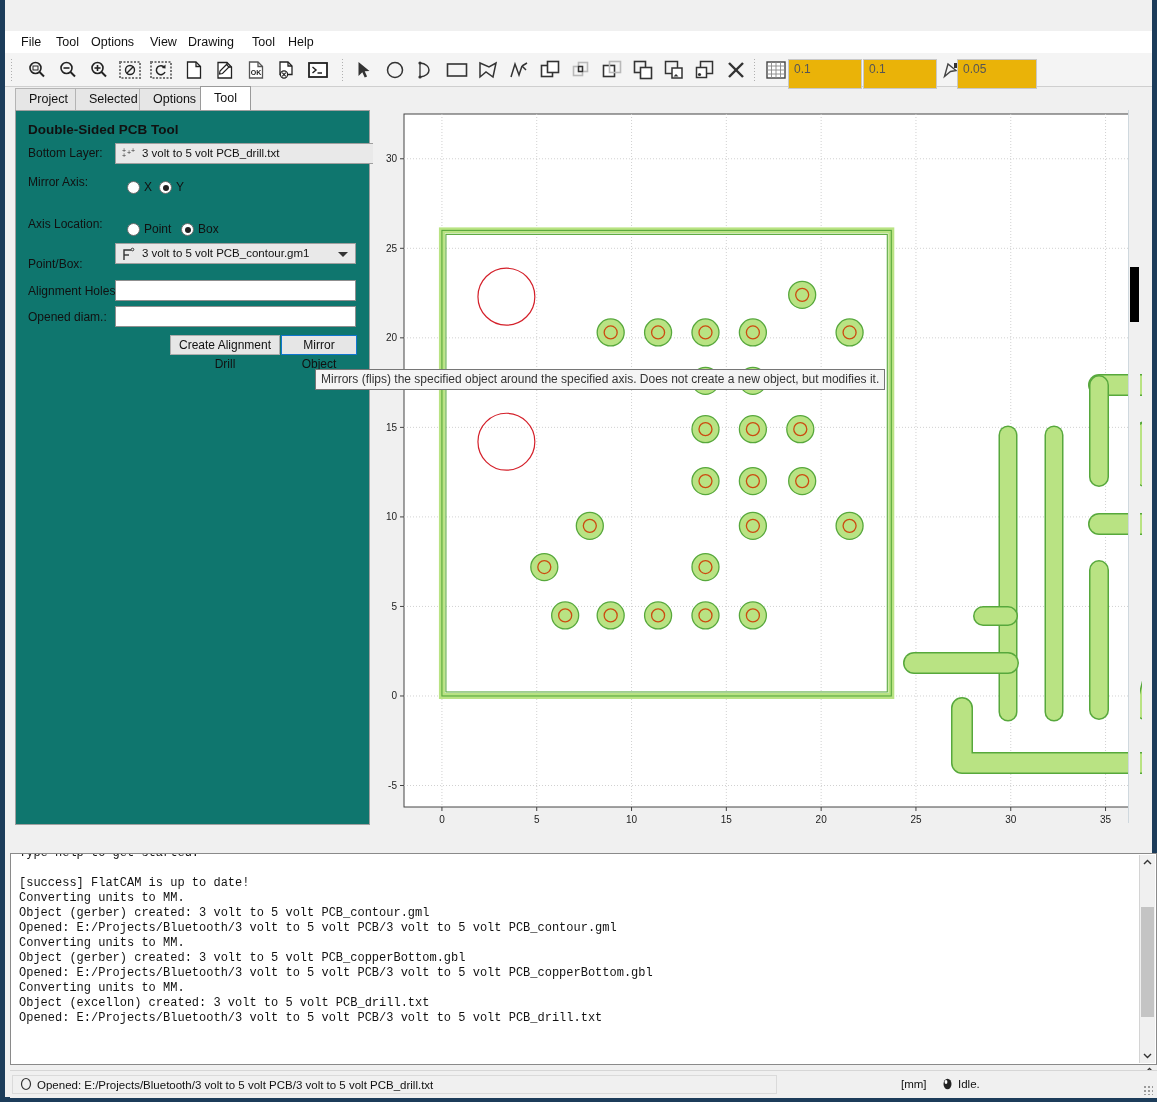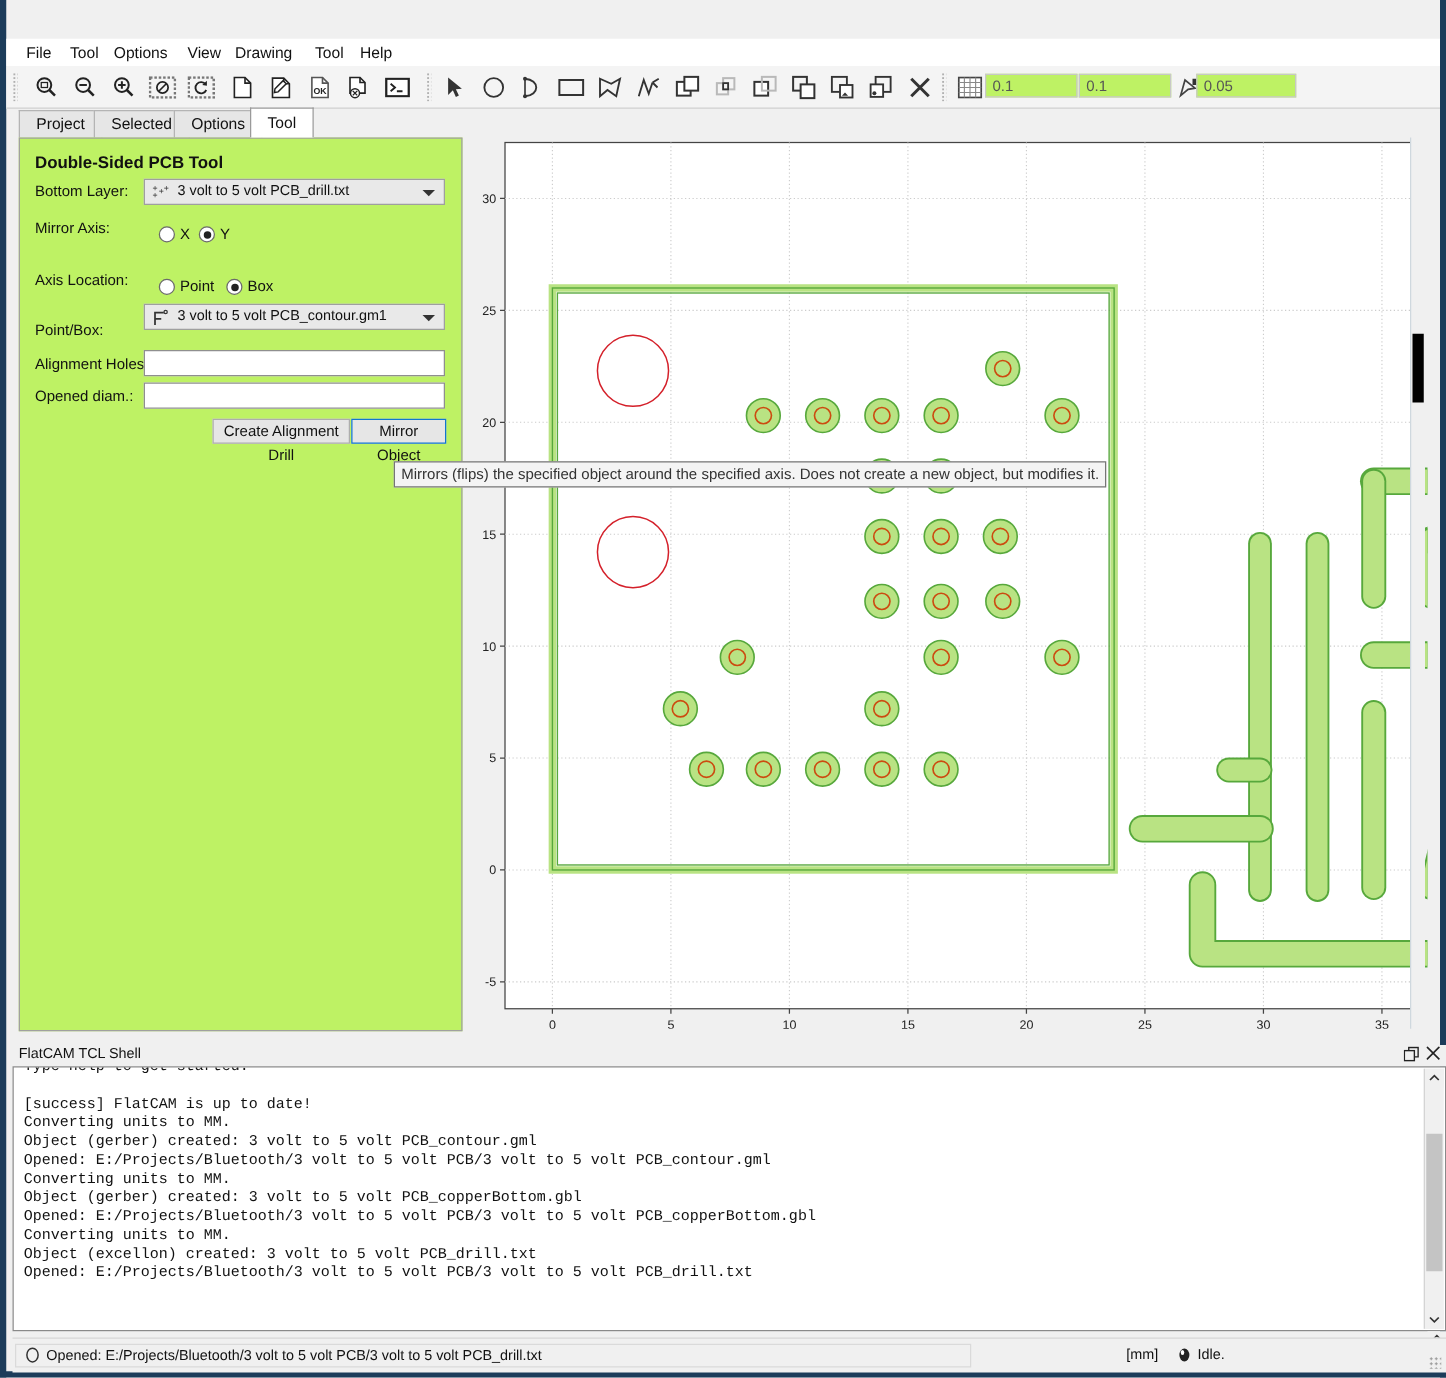--- a/index.html
+++ b/index.html
@@ -21,31 +21,31 @@
   .menubar{position:absolute;left:0;top:31px;width:1147px;height:22px;background:#fff;}
   .menu-item{position:absolute;top:3px;height:17px;padding:0 6px;font-size:12.5px;color:#111;line-height:17px;}
 
   
   .toolbar{position:absolute;left:0;top:53px;width:1147px;height:33px;background:#f4f4f4;
            border-bottom:1px solid #cfcfcf;}
   .tgrip{position:absolute;top:5px;width:4px;height:23px;
          background-image:radial-gradient(#b0b0b0 1px,transparent 1px);background-size:3px 3px;}
   .tbtn{position:absolute;top:3px;width:28px;height:27px;}
   .tbtn svg{position:absolute;left:50%;top:50%;transform:translate(-50%,-50%);}
-  .tinput{position:absolute;top:6px;height:19px;background:#bef264;border:1px solid #c8c8c8;
+  .tinput{position:absolute;top:6px;height:30px;background:#eab308;border:1px solid #c8c8c8;
           font-size:12px;color:#555;padding:0 5px;line-height:19px;box-sizing:border-box;}
 
   
   .tabstrip{position:absolute;left:0;top:86px;width:1014px;height:24px;}
   .tab{position:absolute;top:2px;height:22px;line-height:21px;padding:0 13px;font-size:12.5px;
        background:#e6e6e6;border:1px solid #b4b4b4;border-bottom:none;color:#111;box-sizing:border-box;}
   .tab.active{top:0;height:24px;line-height:23px;background:#fff;border-color:#9a9a9a;z-index:3;}
 
   
-  .panel{position:absolute;left:10px;top:110px;width:353px;height:713px;background:#bef264;
+  .panel{position:absolute;left:10px;top:110px;width:353px;height:713px;background:#0f766e;
          border:1px solid #a0a0a0;}
   .panel-title{position:absolute;left:12px;top:11px;font-size:13.5px;font-weight:bold;color:#111;}
   .frow-lbl{position:absolute;font-size:12px;color:#111;}
   .combo{position:absolute;height:21px;background:#e9e9e9;border:1px solid #9f9f9f;box-sizing:border-box;}
   .combo .ctext{position:absolute;left:26px;top:3px;font-size:11.5px;color:#111;white-space:nowrap;}
   .combo .cico{position:absolute;left:5px;top:3px;width:18px;height:15px;}
   .combo .carrow{position:absolute;right:7px;top:8px;width:0;height:0;
                  border-left:5px solid transparent;border-right:5px solid transparent;border-top:5px solid #333;}
   .txtfield{position:absolute;height:21px;background:#fff;border:1px solid #8f8f8f;box-sizing:border-box;}
   .radio{position:absolute;width:13px;height:13px;border-radius:50%;border:1px solid #6b6b6b;background:#fff;box-sizing:border-box;}
@@ -287,21 +287,21 @@
     <div class="tab" style="left:10px;">Project</div>
     <div class="tab" style="left:70px;">Selected</div>
     <div class="tab" style="left:134px;">Options</div>
     <div class="tab active" style="left:195px;">Tool</div>
   </div>
 
   <div class="panel">
     <div class="panel-title">Double-Sided PCB Tool</div>
 
     <div class="frow-lbl" style="left:12px;top:35px;">Bottom Layer:</div>
-    <div class="combo" style="left:99px;top:32px;width:241px;">
+    <div class="combo" style="left:99px;top:32px;width:288px;">
       <span class="cico">
         <svg width="18" height="15" viewBox="0 0 18 15">
           <text x="1" y="6" font-size="7" fill="#333" font-family="sans-serif">+</text>
           <text x="6" y="8" font-size="7" fill="#333" font-family="sans-serif">+</text>
           <text x="1" y="11" font-size="7" fill="#333" font-family="sans-serif">+</text>
           <text x="10" y="6" font-size="7" fill="#333" font-family="sans-serif">+</text>
         </svg>
       </span>
       <span class="ctext">3 volt to 5 volt PCB_drill.txt</span>
       <span class="carrow"></span>
@@ -510,35 +510,20 @@
         </g>
     </svg>
 
     <div class="vscroll">
       <div class="vthumb"></div>
     </div>
   </div>
 
   <div class="tooltip">Mirrors (flips) the specified object around the specified axis. Does not create a new object, but modifies it.</div>
 
-  <div class="shellbar">
-    <span class="stitle">FlatCAM TCL Shell</span>
-    <div class="sbtn" style="left:1113px;">
-      <svg width="13" height="13" viewBox="0 0 13 13">
-          <rect x="0.5" y="3.5" width="8" height="8" fill="none" stroke="#222" stroke-width="1.1"></rect>
-          <path d="M4 3.5 V1 H11.5 V8.5 H9" fill="none" stroke="#222" stroke-width="1.1"></path>
-        </svg>
-    </div>
-    <div class="sbtn" style="left:1131px;">
-      <svg width="11" height="11" viewBox="0 0 11 11">
-          <line x1="0.5" y1="0.5" x2="10.5" y2="10.5" stroke="#222" stroke-width="1.3"></line>
-          <line x1="10.5" y1="0.5" x2="0.5" y2="10.5" stroke="#222" stroke-width="1.3"></line>
-        </svg>
-    </div>
-  </div>
 
   <div class="shellbox">
     <div class="shelltext" id="shell-text">Type help to get started.
 
 [success] FlatCAM is up to date!
 Converting units to MM.
 Object (gerber) created: 3 volt to 5 volt PCB_contour.gml
 Opened: E:/Projects/Bluetooth/3 volt to 5 volt PCB/3 volt to 5 volt PCB_contour.gml
 Converting units to MM.
 Object (gerber) created: 3 volt to 5 volt PCB_copperBottom.gbl

